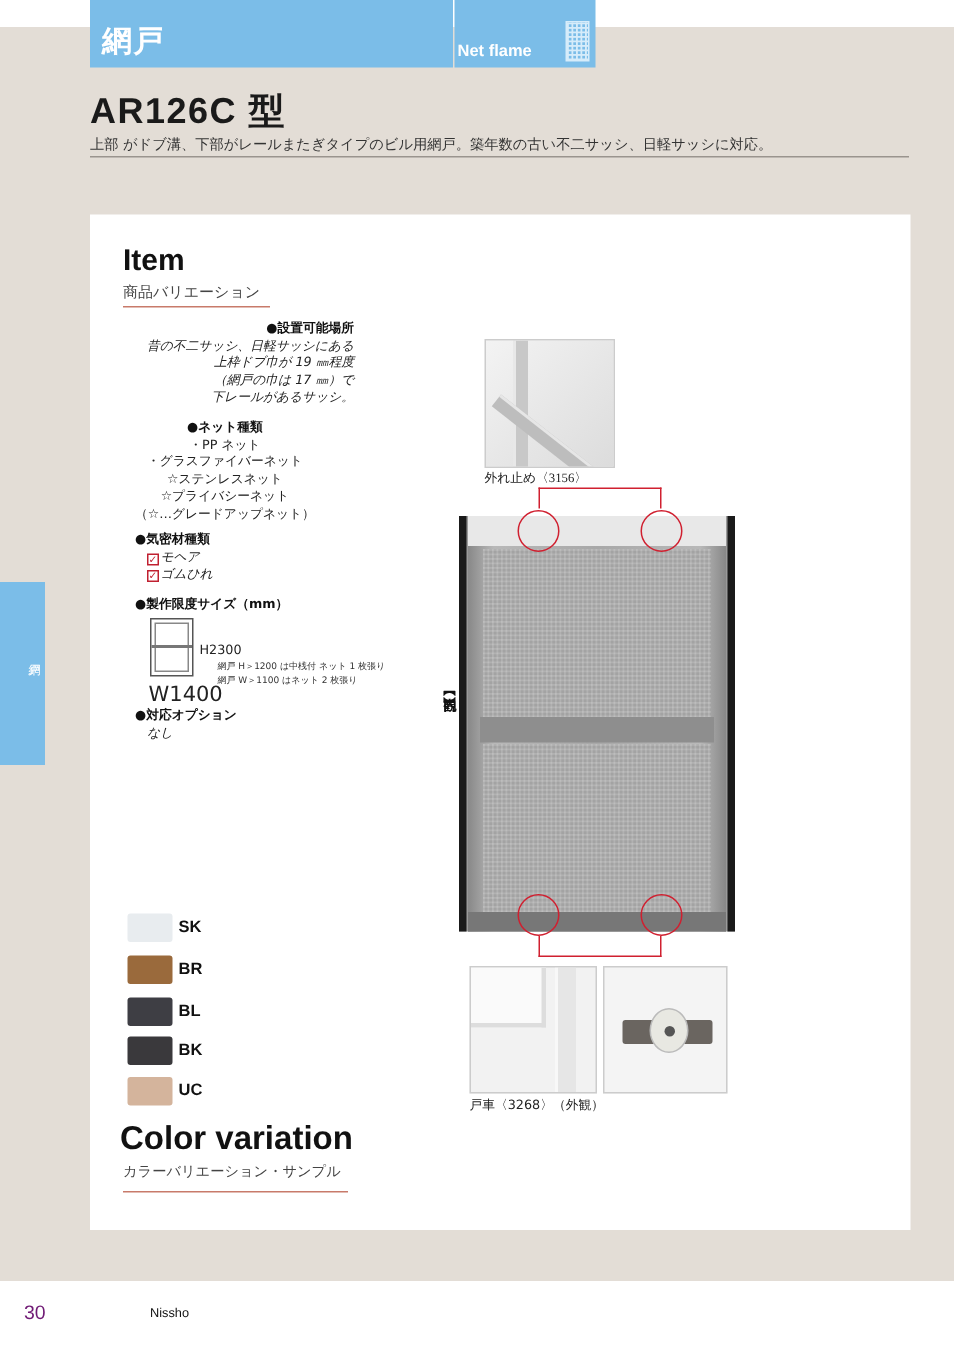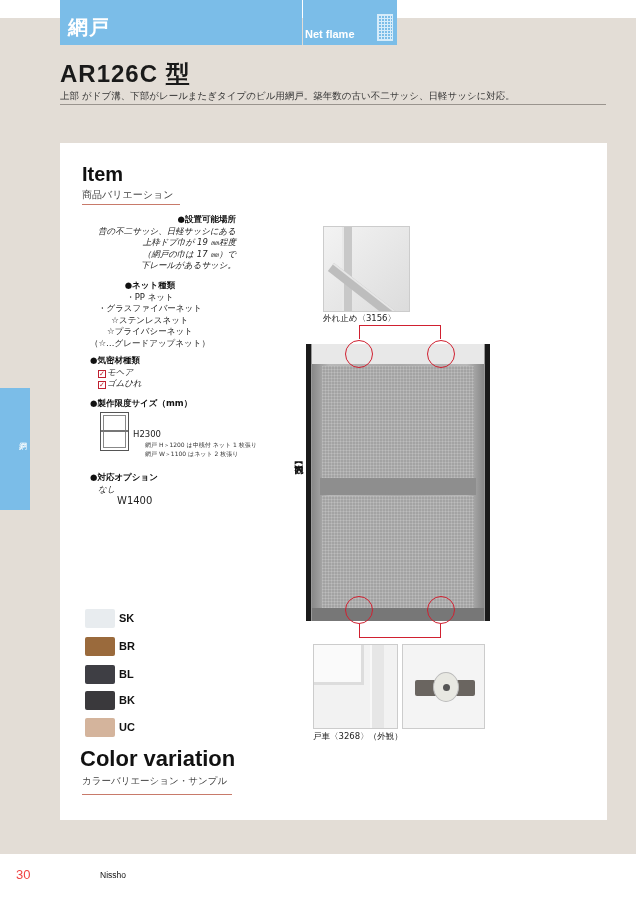--- a/index.html
+++ b/index.html
@@ -23,21 +23,21 @@
   .item-sub { position:absolute; left:82px; top:188px; font-size:10px; color:#444; }
   .red-rule { position:absolute; height:1px; background:#c87a6a; }
   .sec { position:absolute; left:90px; font-size:8.5px; color:#222; line-height:11.5px; }
   .sec .h { font-weight:bold; color:#111; }
   .sec .b { padding-left:8px;font-style:italic; }
   .chk { display:inline-block; width:8px; height:8px; border:1px solid #c02030; color:#c02030; font-size:7px; line-height:6px; text-align:center; margin-right:1px; vertical-align:-1px; }
   .size-box { position:absolute; left:100px; top:412px; width:29px; height:39px; border:1.5px solid #555; }
   .size-box .bar { position:absolute; left:0; top:17px; width:100%; height:2px; background:#777; }
   .size-box .in { position:absolute; left:2px; top:2px; right:2px; bottom:2px; border:1px solid #888; }
   .h2300 { position:absolute; left:133px; top:429px; font-size:8.5px; color:#222; }
-  .w1400 { position:absolute; left:117px; top:455px; font-size:10px; color:#222;margin-top:40px; }
+  .w1400 { position:absolute; left:99px; top:455px; font-size:14px; color:#222; }
   .size-note { position:absolute; left:145px; top:440px; font-size:6px; color:#333; line-height:9px; }
   .photo-lock { position:absolute; left:323px; top:226px; width:87px; height:86px; border:1px solid #ccc; background:linear-gradient(135deg,#f3f3f3,#dcdcdc); overflow:hidden; }
   .photo-lock .v { position:absolute; left:18px; top:0; width:10px; height:86px; background:#c8c8c8; border-left:2px solid #e8e8e8; }
   .photo-lock .d { position:absolute; left:10px; top:36px; width:110px; height:10px; background:#bdbdbd; transform:rotate(38deg); transform-origin:left top; border-top:2px solid #e6e6e6; }
   .cap { position:absolute; font-size:8.5px; color:#222; }
   .screen { position:absolute; left:306px; top:344px; width:184px; height:277px; background:#9a9a9a; }
   .screen .frame { position:absolute; left:6px; top:0; width:172px; height:277px; background:linear-gradient(90deg,#888 0%,#b8b8b8 10%,#a8a8a8 50%,#b8b8b8 90%,#888 100%); }
   .screen .top { position:absolute; left:6px; top:0; width:172px; height:20px; background:#e8e8e8; }
   .screen .mesh { position:absolute; left:16px; background:#a3a3a3;
     background-image: linear-gradient(rgba(255,255,255,0.15) 1px, transparent 1px), linear-gradient(90deg, rgba(255,255,255,0.15) 1px, transparent 1px);
@@ -54,21 +54,21 @@
   .photo-a .p1 { position:absolute; left:0; top:0; width:50px; height:40px; background:#fafafa; border-right:3px solid #ddd; border-bottom:3px solid #ddd; }
   .photo-a .p2 { position:absolute; left:56px; top:0; width:14px; height:85px; background:#e6e6e6; border-left:2px solid #f8f8f8; }
   .photo-b { position:absolute; left:402px; top:644px; width:83px; height:85px; border:1px solid #ccc; background:#f4f4f4; }
   .photo-b .plate { position:absolute; left:12px; top:35px; width:60px; height:16px; background:#6a6560; border-radius:2px; }
   .photo-b .wheel { position:absolute; left:30px; top:27px; width:26px; height:30px; background:#e8e8e2; border-radius:50%; border:1px solid #bbb; }
   .photo-b .hub { position:absolute; left:9px; top:11px; width:7px; height:7px; background:#555; border-radius:50%; }
   .swatch { position:absolute; left:85px; width:30px; height:19px; border-radius:2px; }
   .sw-label { position:absolute; left:119px; font-family:"Liberation Sans", sans-serif; font-weight:bold; font-size:11px; color:#111; }
   .cv-title { position:absolute; left:80px; top:746px; font-family:"Liberation Sans", sans-serif; font-size:22px; font-weight:bold; color:#111; }
   .cv-sub { position:absolute; left:82px; top:775px; font-size:9.5px; color:#444; }
-  .pgnum { position:absolute; left:16px; top:867px; font-family:"Liberation Sans", sans-serif; font-size:13px; color:#ef4444; }
+  .pgnum { position:absolute; left:16px; top:867px; font-family:"Liberation Sans", sans-serif; font-size:13px; color:#701a75; }
   .brand { position:absolute; left:60px; top:870px; font-family:"Liberation Sans", sans-serif; font-size:8.5px; font-weight:normal; color:#111;margin-left:40px; }
 </style>
 </head>
 <body>
 
 <div class="page">
   <div class="bg"></div>
 
   <div class="hdr-tab">
     <span class="t">網戸</span>
@@ -131,21 +131,21 @@
 
   <div class="sec" style="top:472px;">
     <div class="h">●対応オプション</div>
     <div class="b">なし</div>
   </div>
 
   <div class="photo-lock">
     <div class="v"></div>
       <div class="d"></div>
   </div>
-  <div class="cap" style="left:323px; top:313px;">外れ止め〈3156〉</div>
+  <div class="cap" style="left:323px; top:313px;font-family:Liberation Serif, serif;">外れ止め〈3156〉</div>
 
   <div class="conn" style="left:359px; top:325px; width:82px; height:14px; border-bottom:none;"></div>
 
   <div class="screen">
     <div class="frame"></div>
     <div class="top"></div>
     <div class="mesh m1"></div>
     <div class="mid"></div>
     <div class="mesh m2"></div>
     <div class="bot"></div>

